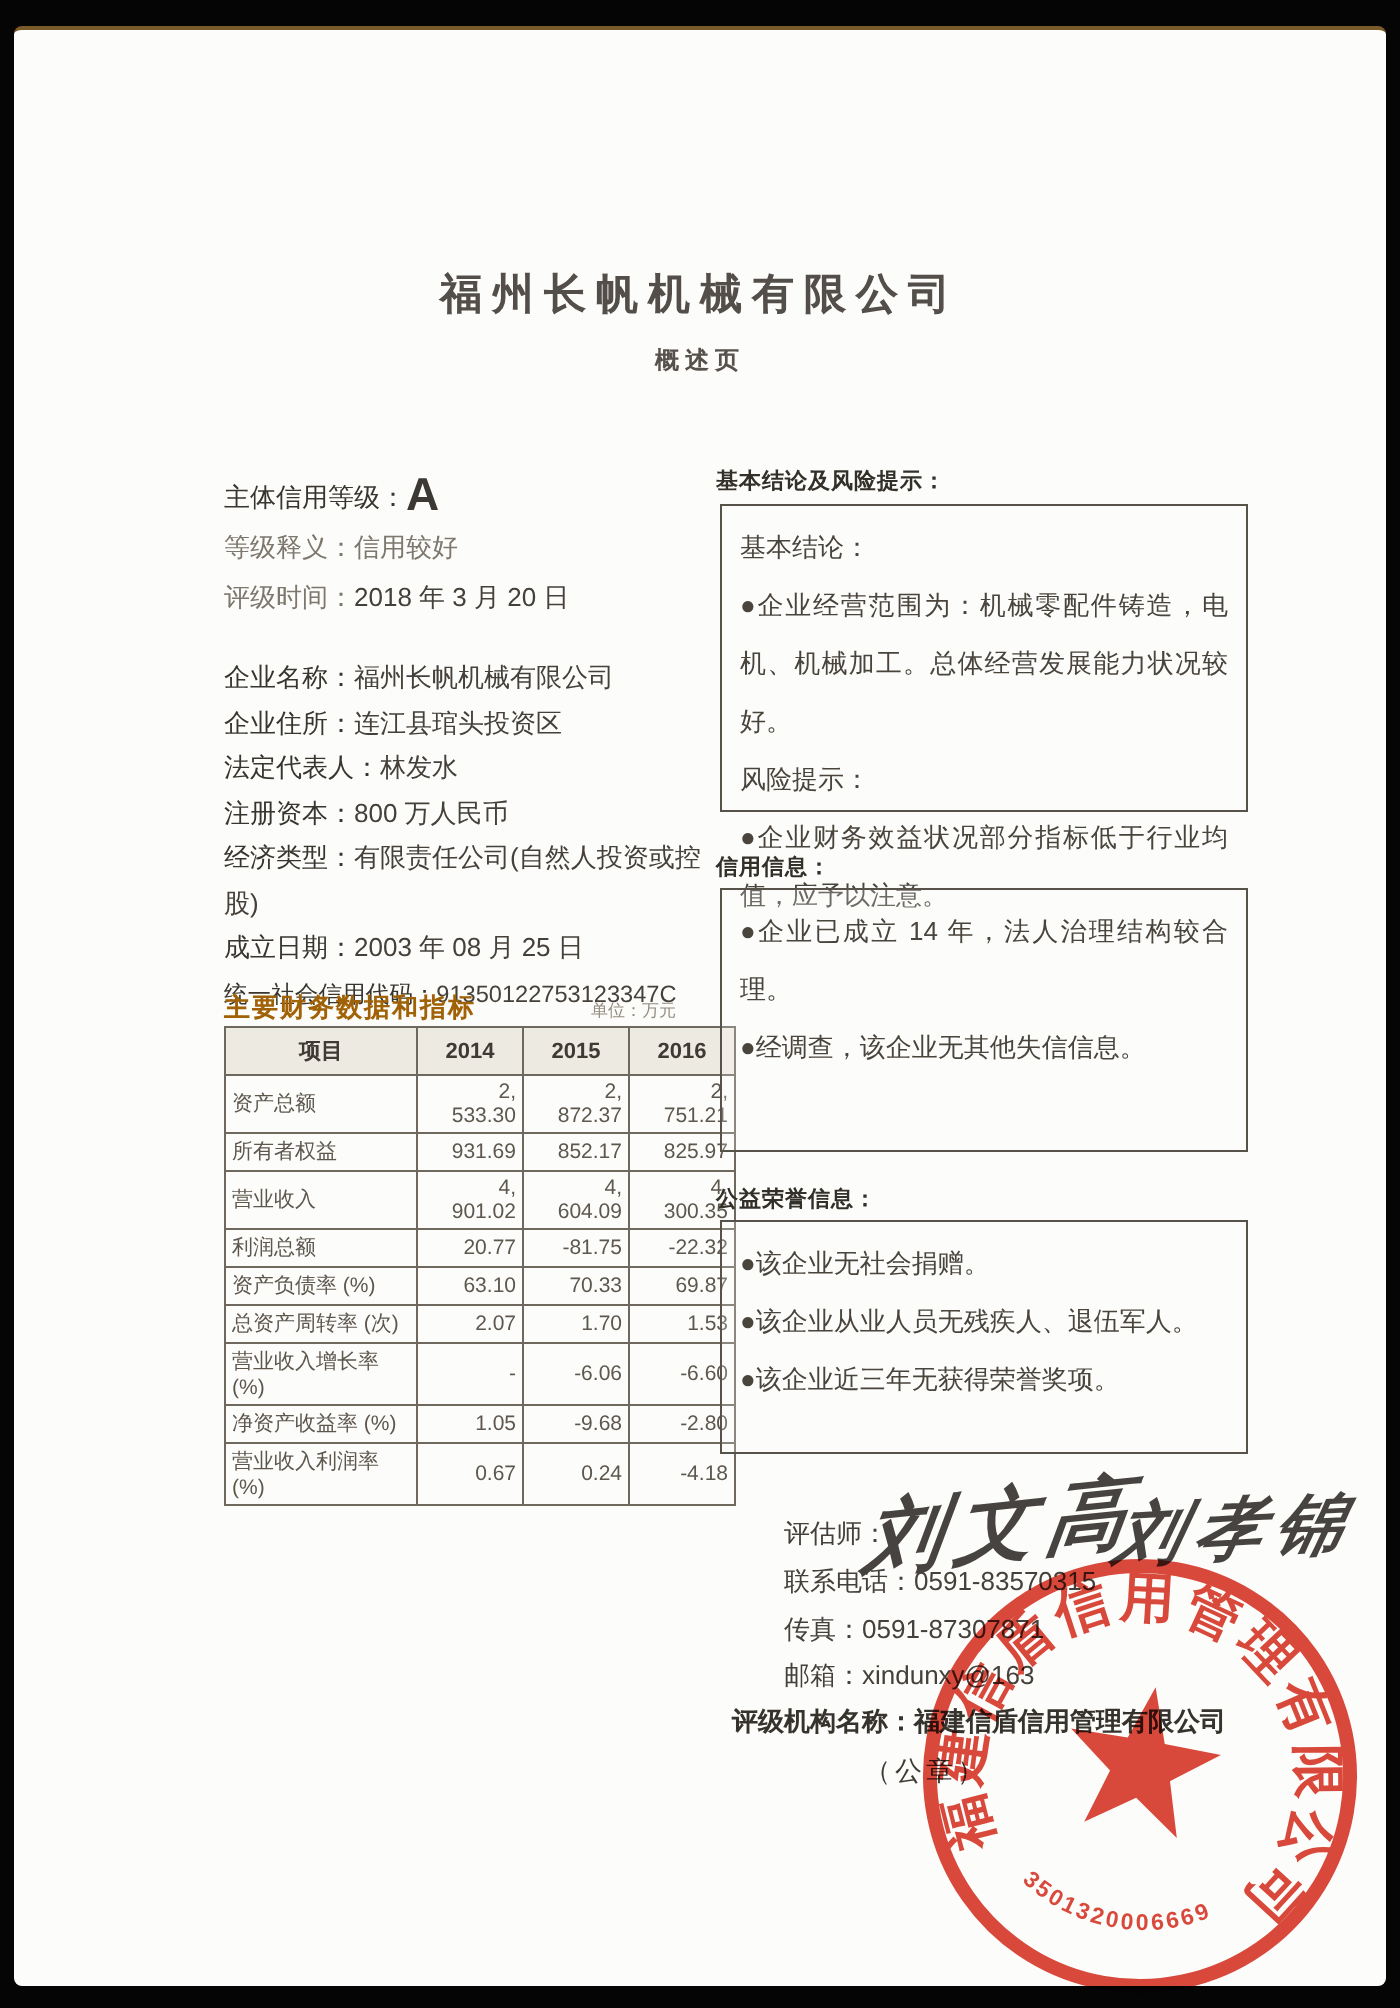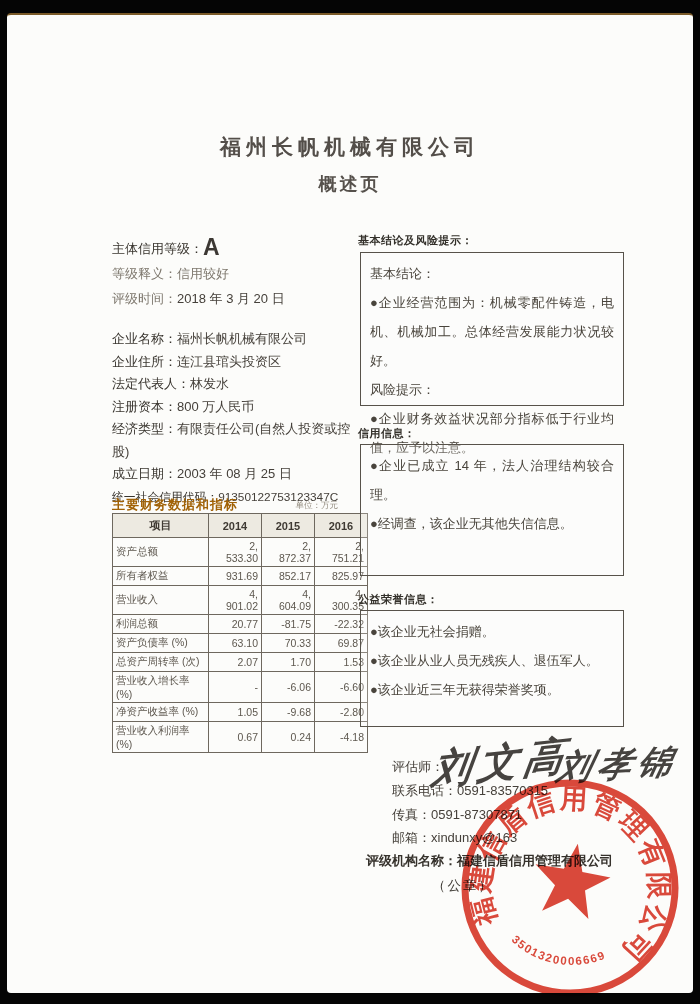--- a/index.html
+++ b/index.html
@@ -10,21 +10,21 @@
   .paper{
     position:absolute;left:7px;top:13px;right:7px;bottom:11px;
     background:#fcfcfa;border-radius:4px;border-top:2px solid #7a5a28;
   }
   .abs{position:absolute;}
   .doc-title{
     left:0;right:0;top:133px;text-align:center;font-size:21px;letter-spacing:5px;
     color:#534e49;font-weight:bold;
   }
   .doc-subtitle{
-    left:0;right:0;top:172px;text-align:center;font-size:18px;letter-spacing:3px;
+    left:0;right:0;top:172px;text-align:center;font-size:12px;letter-spacing:3px;
     color:#56514c;font-weight:bold;
   }
   .line{white-space:nowrap;color:#45403a;font-size:13px;}
   .lbl{font-weight:normal;color:#38342e;}
   .rating-block{left:112px;top:235px;width:250px;line-height:25px;}
   .grade{font-size:23px;font-weight:bold;color:#3c3833;vertical-align:-2px;}
   .muted{color:#7d776d;}
   .company-block{left:112px;top:328px;width:242px;line-height:22.5px;font-size:12.5px;color:#45403a;}
   .company-block .wrap{white-space:normal;}
   .uscc{font-size:11.8px;}

